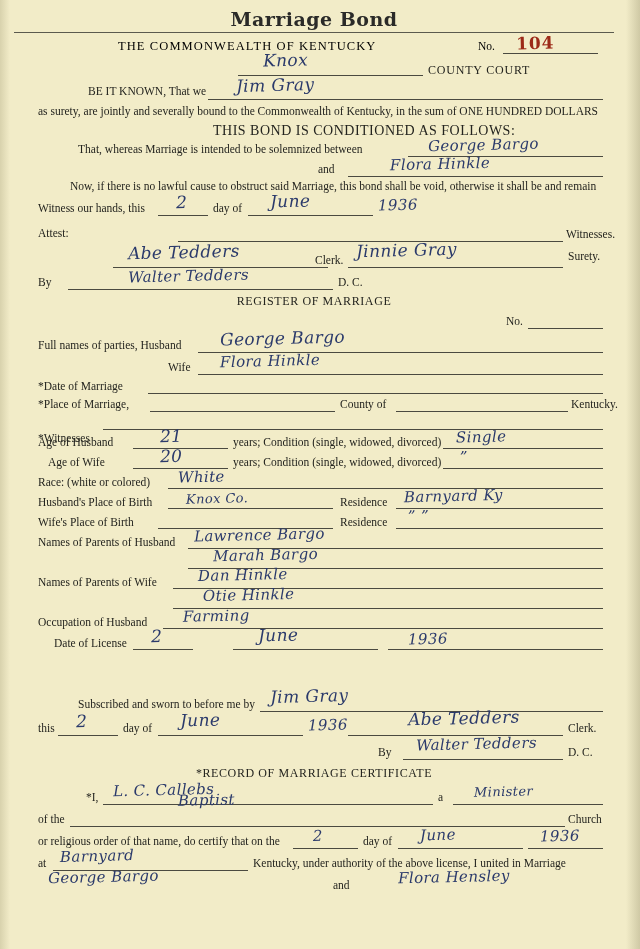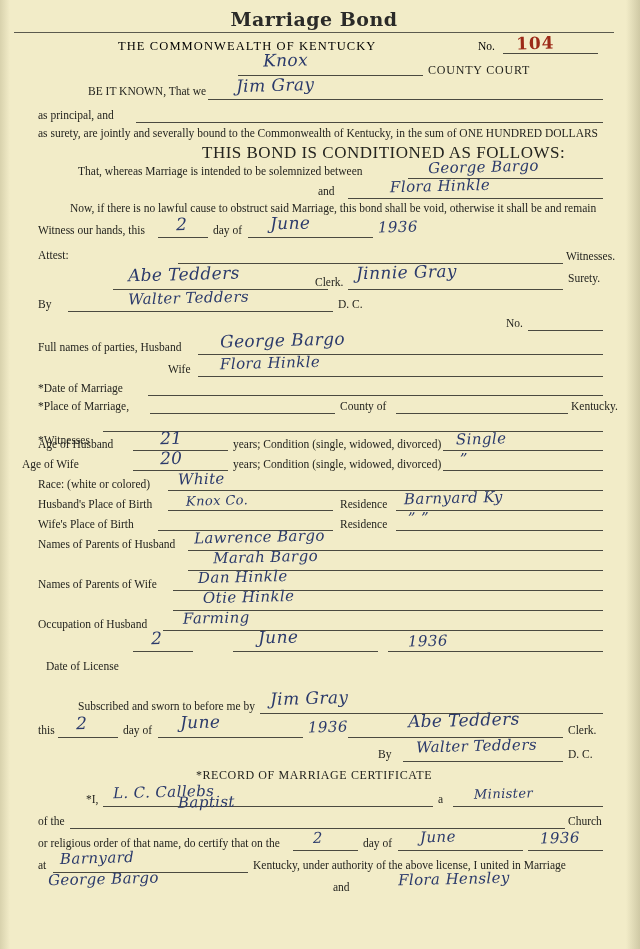--- a/index.html
+++ b/index.html
@@ -117,31 +117,27 @@
       <div class="hand lg" style="left:255px;top:-2px;">Knox</div>
       <div class="txt" style="left:420px;top:8px;font-size:12px;letter-spacing:0.8px;">COUNTY COURT</div>
     </div>
 
     <div class="row" style="height:24px;">
       <div class="txt" style="left:80px;top:5px;">BE IT KNOWN, That we</div>
       <div class="line" style="left:200px;top:20px;width:395px;"></div>
       <div class="hand lg" style="left:228px;top:-1px;">Jim Gray</div>
     </div>
 
-    <div class="row" style="height:22px;">
-      <div class="txt" style="left:30px;top:5px;">as principal, and</div>
-      <div class="line" style="left:128px;top:19px;width:467px;"></div>
-    </div>
 
     <div class="row" style="height:18px;">
       <div class="txt" style="left:30px;top:1px;">as surety, are jointly and severally bound to the Commonwealth of Kentucky, in the sum of ONE HUNDRED DOLLARS</div>
     </div>
 
     <div class="row" style="height:18px;">
-      <div class="txt" style="left:194px;top:2px;font-size:17px;letter-spacing:0.5px;">THIS BOND IS CONDITIONED AS FOLLOWS:</div>
+      <div class="txt" style="left:205px;top:2px;font-size:14px;letter-spacing:0.5px;">THIS BOND IS CONDITIONED AS FOLLOWS:</div>
     </div>
 
     <div class="row" style="height:20px;">
       <div class="txt" style="left:70px;top:3px;text-align:center;">That, whereas Marriage is intended to be solemnized between</div>
       <div class="line" style="left:400px;top:17px;width:195px;"></div>
       <div class="hand" style="left:420px;top:-1px;">George Bargo</div>
     </div>
 
     <div class="row" style="height:20px;">
       <div class="txt" style="left:310px;top:3px;">and</div>
@@ -179,20 +175,23 @@
     </div>
 
     <div class="row" style="height:22px;">
       <div class="txt" style="left:30px;top:4px;">By</div>
       <div class="line" style="left:60px;top:18px;width:265px;"></div>
       <div class="hand" style="left:120px;top:-2px;">Walter Tedders</div>
       <div class="txt" style="left:330px;top:4px;">D. C.</div>
     </div>
 
     <div class="row" style="height:20px;">
+      <div class="center-head" style="top:1px;">REGISTER OF MARRIAGE</div>
+    </div>
+    <div class="row" style="height:20px;">
       <div class="txt" style="left:498px;top:1px;">No.</div>
       <div class="line" style="left:520px;top:15px;width:75px;"></div>
     </div>
 
     <div class="row" style="height:22px;">
       <div class="txt" style="left:30px;top:5px;">Full names of parties, Husband</div>
       <div class="line" style="left:190px;top:19px;width:405px;"></div>
       <div class="hand lg" style="left:212px;top:-2px;">George Bargo</div>
     </div>
 
@@ -224,21 +223,21 @@
     <div class="row" style="height:20px;">
       <div class="txt" style="left:30px;top:4px;">Age of Husband</div>
       <div class="line" style="left:125px;top:17px;width:95px;"></div>
       <div class="hand lg" style="left:152px;top:-2px;">21</div>
       <div class="txt" style="left:225px;top:4px;">years; Condition (single, widowed, divorced)</div>
       <div class="line" style="left:435px;top:17px;width:160px;"></div>
       <div class="hand" style="left:448px;top:-1px;">Single</div>
     </div>
 
     <div class="row" style="height:20px;">
-      <div class="txt" style="left:14px;top:4px;">Age of Wife</div>
+      <div class="txt" style="left:40px;top:4px;">Age of Wife</div>
       <div class="line" style="left:125px;top:17px;width:95px;"></div>
       <div class="hand lg" style="left:152px;top:-2px;">20</div>
       <div class="txt" style="left:225px;top:4px;">years; Condition (single, widowed, divorced)</div>
       <div class="line" style="left:435px;top:17px;width:160px;"></div>
       <div class="hand" style="left:452px;top:-1px;">”</div>
     </div>
 
     <div class="row" style="height:20px;">
       <div class="txt" style="left:30px;top:4px;">Race: (white or colored)</div>
       <div class="line" style="left:160px;top:17px;width:435px;"></div>
@@ -284,21 +283,21 @@
       <div class="hand" style="left:195px;top:-3px;">Otie Hinkle</div>
     </div>
 
     <div class="row" style="height:20px;">
       <div class="txt" style="left:30px;top:4px;">Occupation of Husband</div>
       <div class="line" style="left:155px;top:17px;width:440px;"></div>
       <div class="hand" style="left:175px;top:-2px;">Farming</div>
     </div>
 
     <div class="row" style="height:22px;">
-      <div class="txt" style="left:38px;top:5px;margin-top:21px;">Date of License</div>
+      <div class="txt" style="left:46px;top:5px;">Date of License</div>
       <div class="line" style="left:125px;top:18px;width:60px;"></div>
       <div class="hand lg" style="left:143px;top:-2px;">2</div>
       <div class="txt" style="left:190px;top:5px;"></div>
       <div class="line" style="left:225px;top:18px;width:145px;"></div>
       <div class="hand lg" style="left:250px;top:-3px;">June</div>
       <div class="line" style="left:380px;top:18px;width:215px;"></div>
       <div class="hand" style="left:400px;top:1px;">1936</div>
     </div>
 
     <div style="height:38px;"></div>

